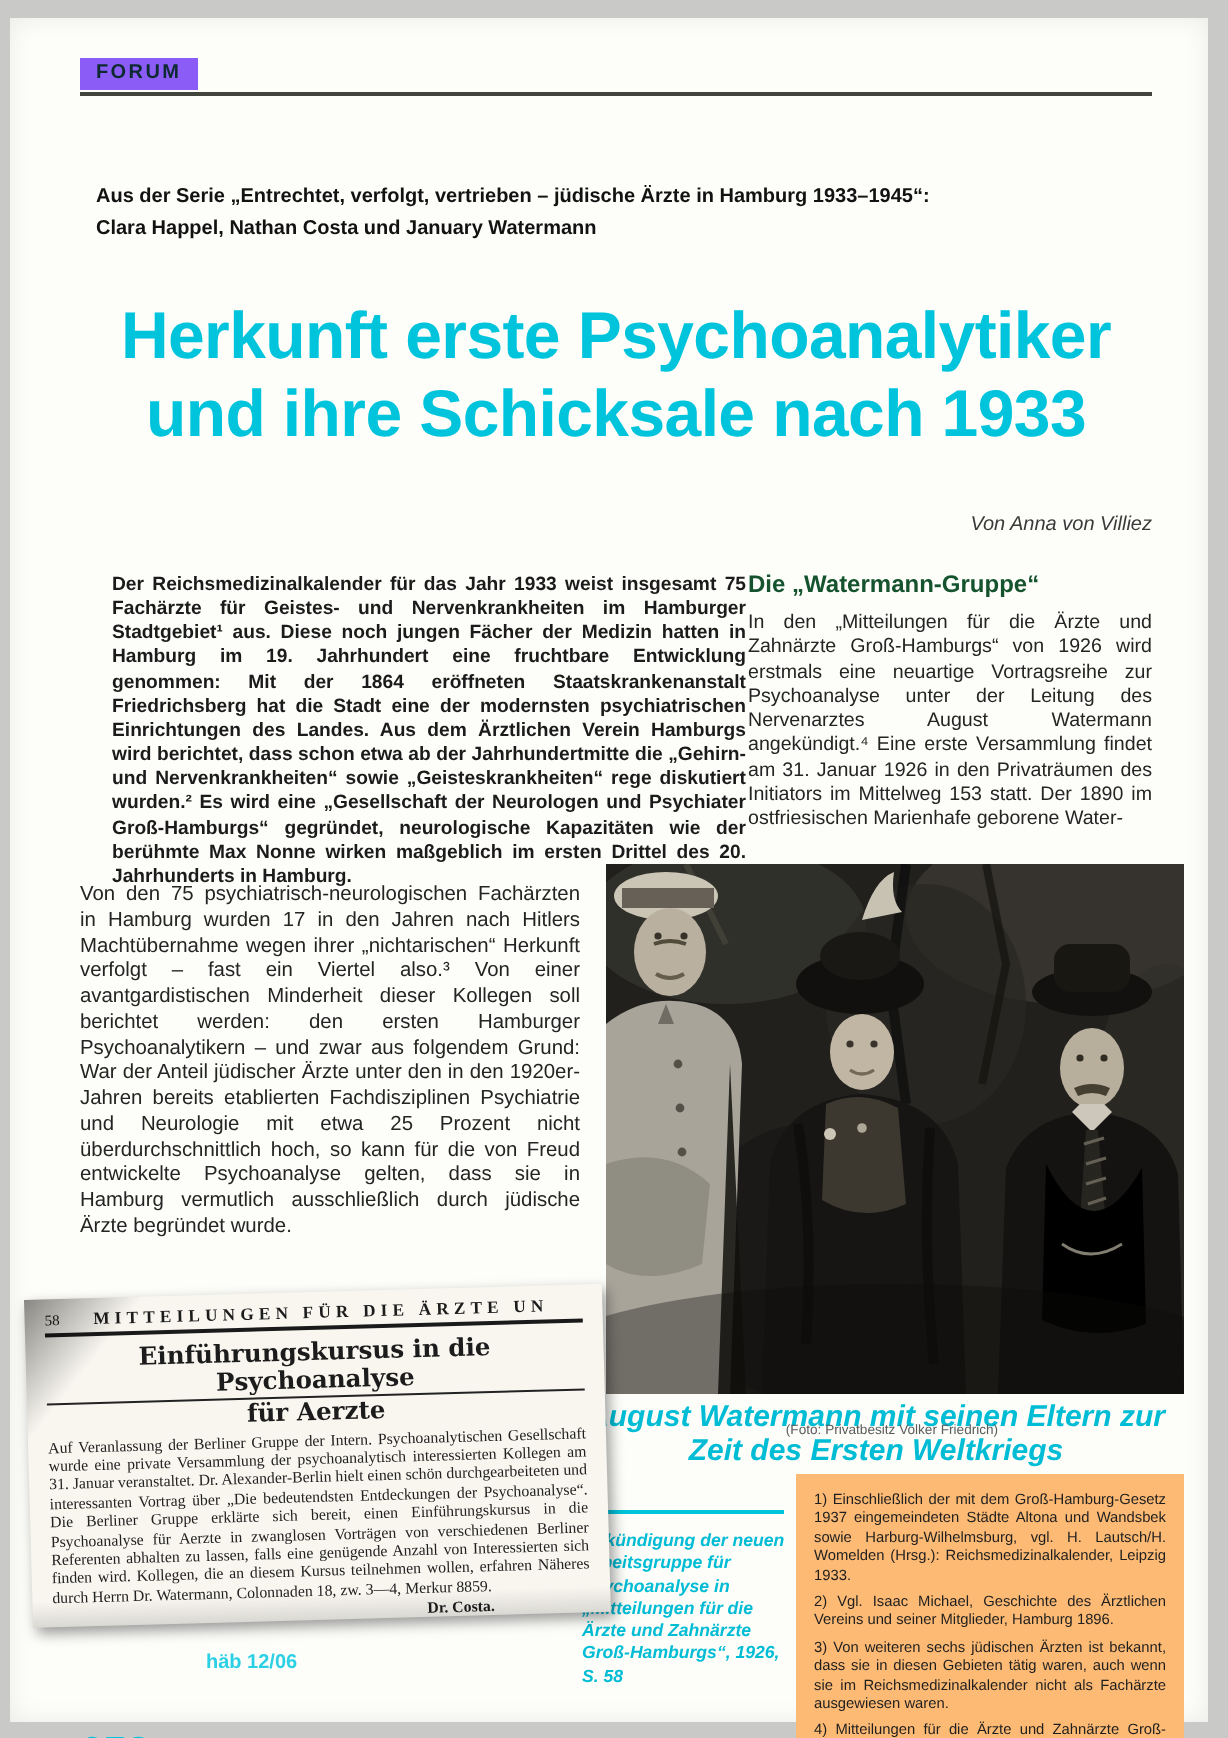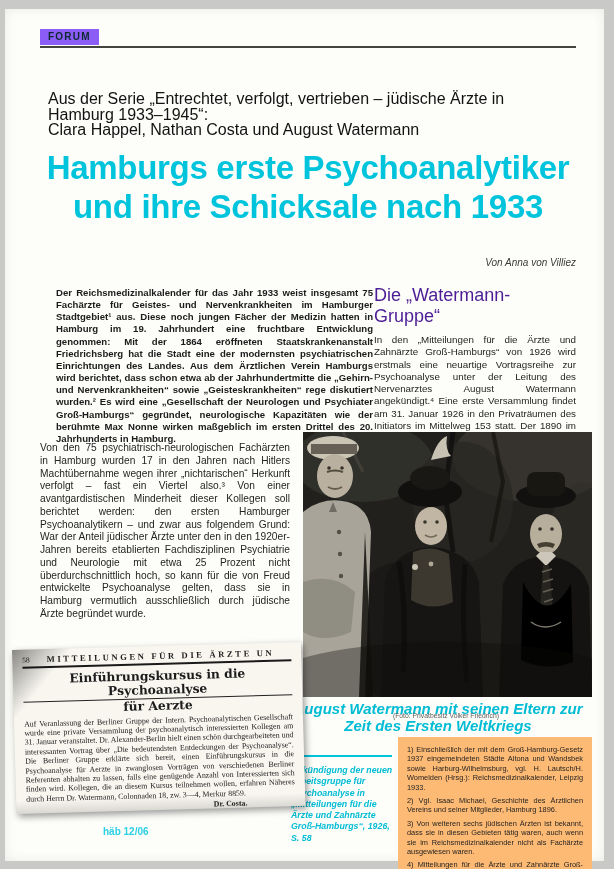--- a/index.html
+++ b/index.html
@@ -17,42 +17,42 @@
   
   .forum-tag{
     left:40px;top:29px;
     background:#8b5cf6;color:#0e2a31;
     font-size:10px;font-weight:bold;letter-spacing:1.2px;
     padding:2px 8px 3px 8px;
   }
   .rule{left:40px;top:46px;width:536px;height:2px;background:#44443f;}
   .series{
     left:48px;top:91px;width:522px;
-    font-size:16px;font-weight:normal;line-height:15.5px;color:#121212;
+    font-size:10px;font-weight:bold;line-height:15.5px;color:#121212;
   }
   .title{
     left:40px;top:148px;width:536px;margin:0;
     text-align:center;color:#00c4dc;
     font-size:33px;line-height:39px;font-weight:bold;letter-spacing:-0.3px;
   }
   .title .tl{display:block;}
   .byline{
     left:40px;top:257px;width:536px;text-align:right;
     font-size:10px;font-style:italic;color:#3a3a3a;
   }
   
   p{margin:0;}
   .intro{
     left:56px;top:287px;width:317px;
     font-size:9.6px;line-height:12.15px;font-weight:bold;
     text-align:justify;color:#1b1b1b;
   }
   .rcol{left:374px;top:285px;width:202px;}
   .rhead{
-    margin:0 0 7px 0;font-size:18px;font-weight:normal;color:#4c1d95;
+    margin:0 0 7px 0;font-size:12px;font-weight:bold;color:#14532d;
   }
   .rtext{
     font-size:9.8px;line-height:12.3px;text-align:justify;color:#242424;
   }
   .para2{
     left:40px;top:442px;width:250px;
     font-size:10.2px;line-height:12.75px;text-align:justify;color:#242424;
   }
   
   .photo{
@@ -127,25 +127,25 @@
 </head>
 <body>
 
 <div class="abs page"></div>
 
 <div class="abs forum-tag">FORUM</div>
 <div class="abs rule"></div>
 
 <div class="abs series">
   <div>Aus der Serie „Entrechtet, verfolgt, vertrieben – jüdische Ärzte in Hamburg 1933–1945“:</div>
-  <div>Clara Happel, Nathan Costa und August Watermann</div>
+  <div>Clara Happel, Nathan Costa und January Watermann</div>
 </div>
 
 <h1 class="abs title">
-  <span class="tl">Hamburgs erste Psychoanalytiker</span>
+  <span class="tl">Herkunft erste Psychoanalytiker</span>
   <span class="tl">und ihre Schicksale nach 1933</span>
 </h1>
 
 <div class="abs byline">Von Anna von Villiez</div>
 
 <p class="abs intro">Der Reichsmedizinalkalender für das Jahr 1933 weist insgesamt 75 Fachärzte für Geistes- und Nervenkrankheiten im Hamburger Stadtgebiet¹ aus. Diese noch jungen Fächer der Medizin hatten in Hamburg im 19. Jahrhundert eine fruchtbare Entwicklung genommen: Mit der 1864 eröffneten Staatskrankenanstalt Friedrichsberg hat die Stadt eine der modernsten psychiatrischen Einrichtungen des Landes. Aus dem Ärztlichen Verein Hamburgs wird berichtet, dass schon etwa ab der Jahrhundertmitte die „Gehirn- und Nervenkrankheiten“ sowie „Geisteskrankheiten“ rege diskutiert wurden.² Es wird eine „Gesellschaft der Neurologen und Psychiater Groß-Hamburgs“ gegründet, neurologische Kapazitäten wie der berühmte Max Nonne wirken maßgeblich im ersten Drittel des 20. Jahrhunderts in Hamburg.</p>
 
 <div class="abs rcol">
   <h2 class="rhead">Die „Watermann-Gruppe“</h2>
   <p class="rtext">In den „Mitteilungen für die Ärzte und Zahnärzte Groß-Hamburgs“ von 1926 wird erstmals eine neuartige Vortragsreihe zur Psychoanalyse unter der Leitung des Nervenarztes August Watermann angekündigt.⁴ Eine erste Versammlung findet am 31. Januar 1926 in den Privaträumen des Initiators im Mittelweg 153 statt. Der 1890 im ostfriesischen Marienhafe geborene Water-</p>

